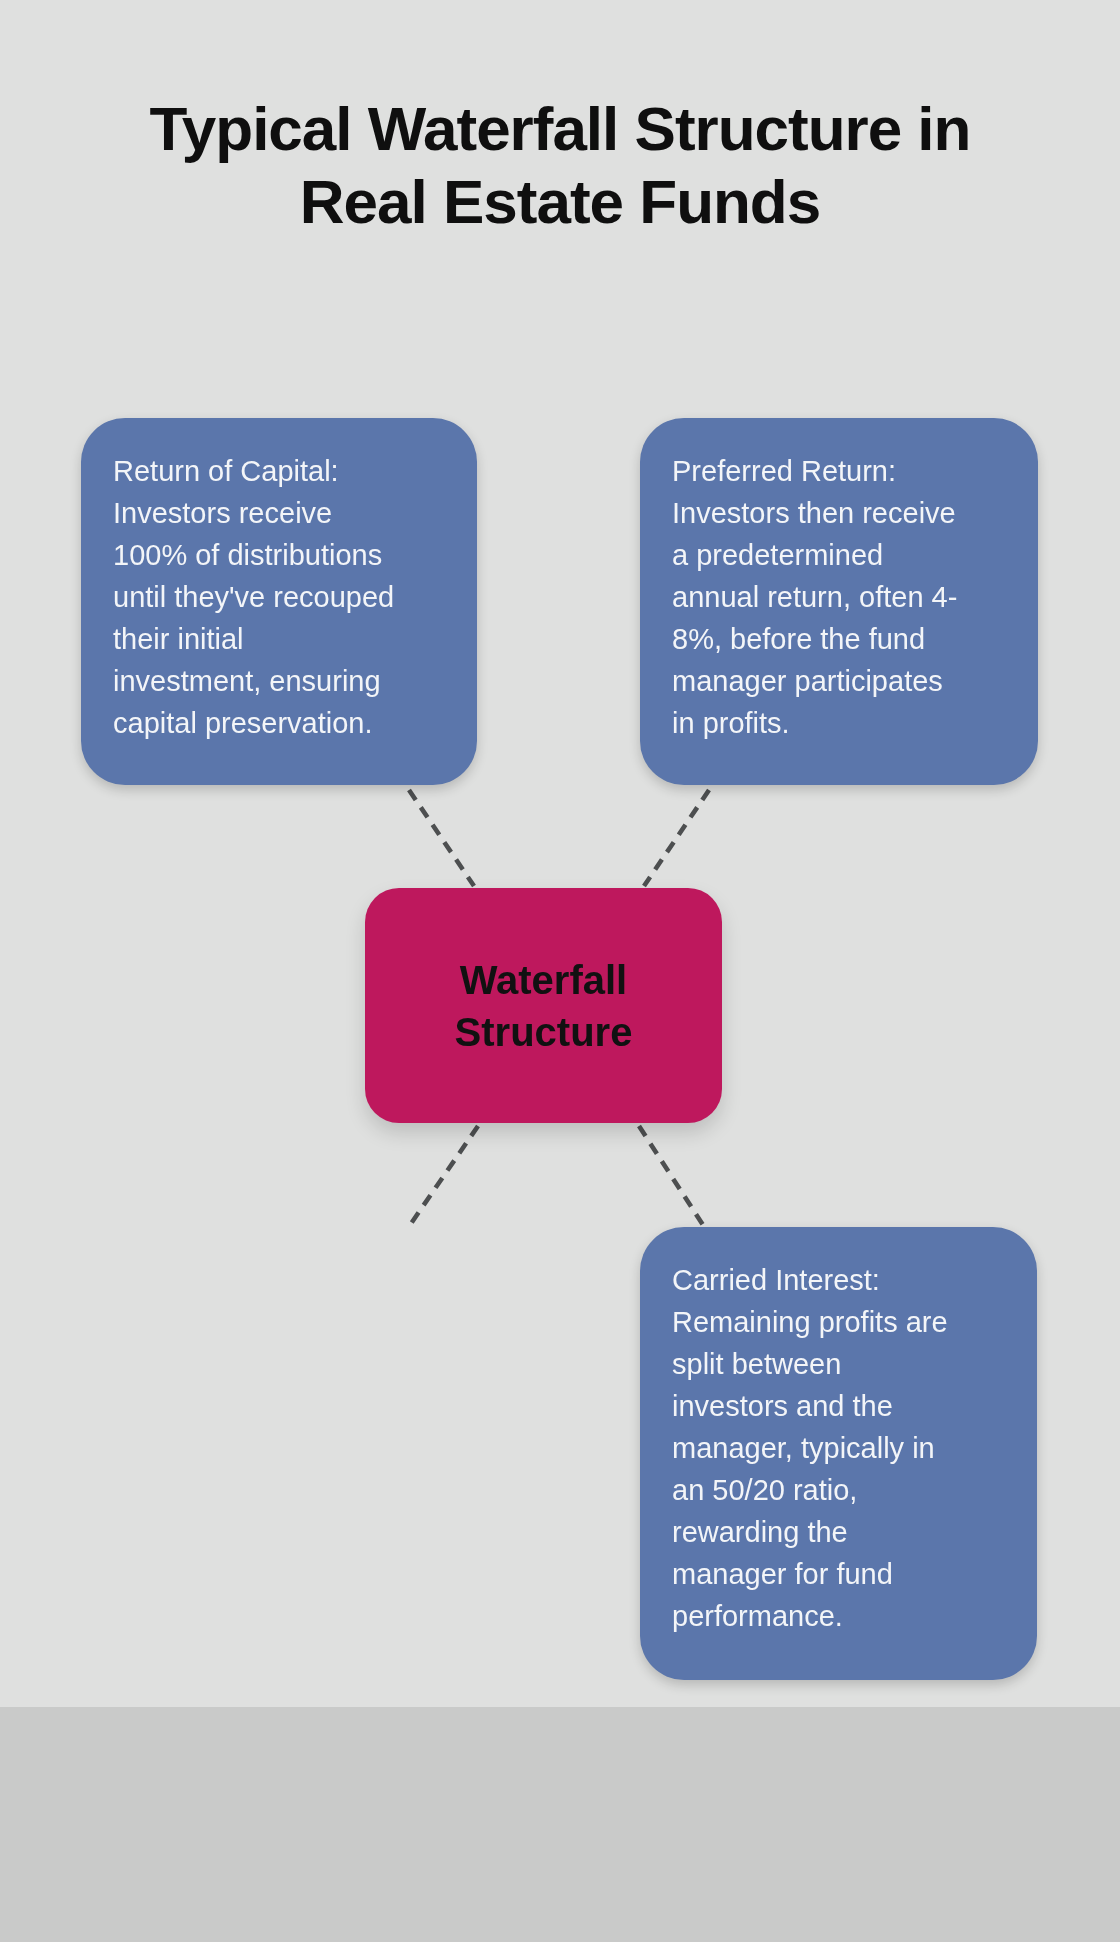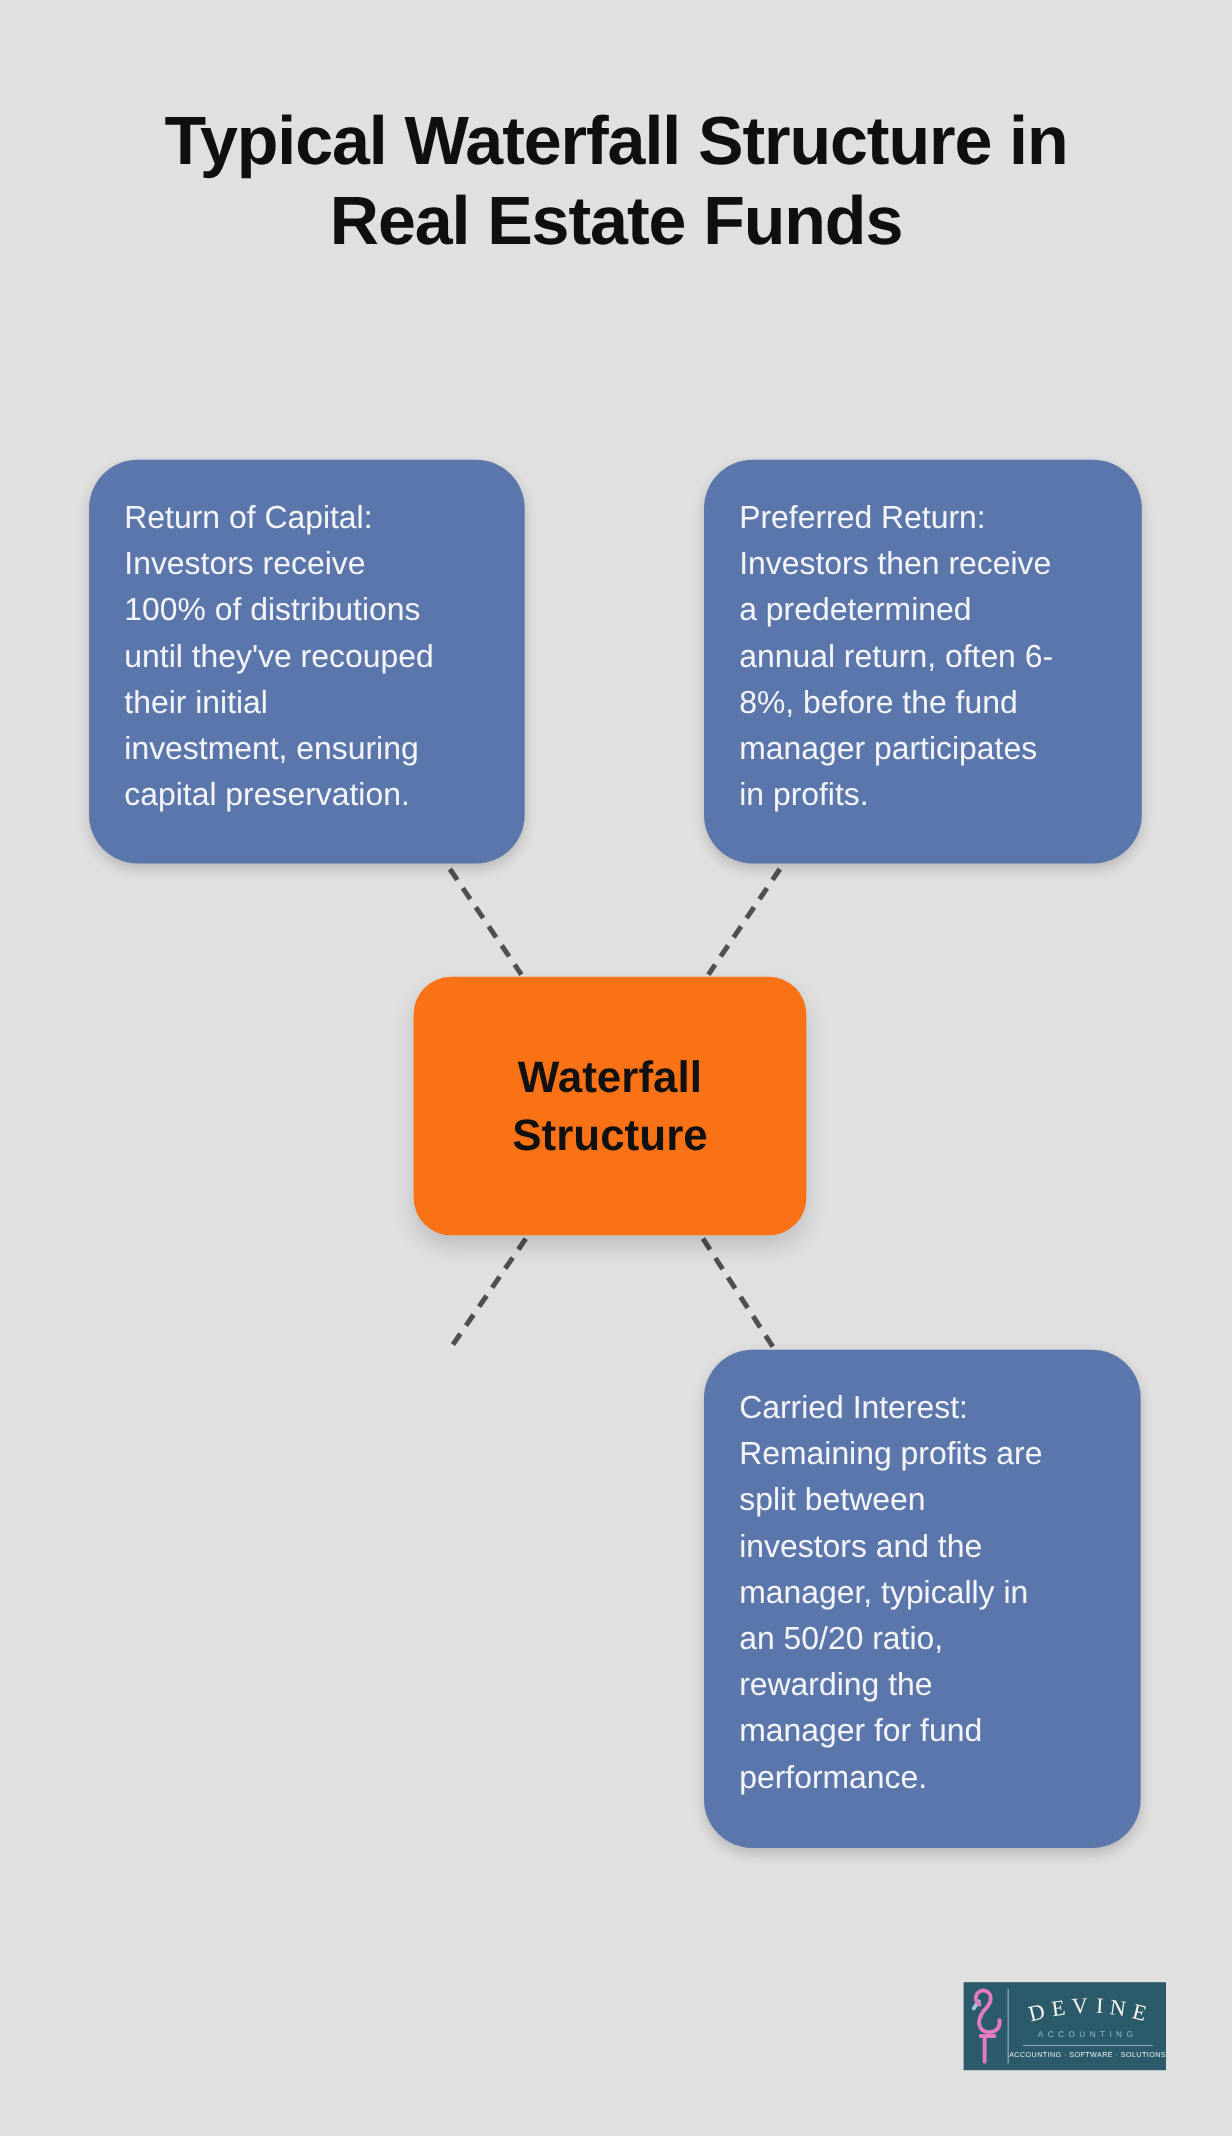--- a/index.html
+++ b/index.html
@@ -1,20 +1,20 @@
 <!DOCTYPE html>
 <html><head>
 <meta charset="utf-8">
 <style>
   * { margin: 0; padding: 0; box-sizing: border-box; }
   body { font-family: "Liberation Sans", sans-serif; background: #c9cac9; }
   .canvas {
     position: relative;
     width: 1120px;
-    height: 1942px;
+    height: 1707px;
     background: #dfe0df;
     overflow: hidden;
     margin: 0 auto;
   }
   .main-title {
     position: absolute;
     left: 0; right: 0; top: 92px;
     text-align: center;
     font-size: 62px;
     font-weight: bold;
@@ -43,23 +43,23 @@
     padding: 32px 10px 0 32px;
     white-space: pre-line;
     box-shadow: 0 5px 12px rgba(0,0,0,0.18);
   }
   .node-return-of-capital { left: 81px;  top: 418px;  width: 396px; height: 367px; }
   .node-preferred-return  { left: 640px; top: 418px;  width: 398px; height: 367px; }
   .node-catch-up          { left: 81px;  top: 1227px; width: 396px; height: 370px; }
   .node-carried-interest  { left: 640px; top: 1227px; width: 397px; height: 453px; }
   .center-node {
     position: absolute;
-    left: 376px; top: 888px;
+    left: 365px; top: 888px;
     width: 357px; height: 235px;
-    background: #f97316;
+    background: #be185d;
     border-radius: 34px;
     box-shadow: 0 10px 20px rgba(0,0,0,0.15);
     display: flex;
     align-items: center;
     justify-content: center;
     text-align: center;
     font-size: 40px;
     font-weight: bold;
     line-height: 52px;
     color: #111;
@@ -147,21 +147,21 @@
   <div class="node node-return-of-capital">Return of Capital:
 Investors receive
 100% of distributions
 until they've recouped
 their initial
 investment, ensuring
 capital preservation.</div>
   <div class="node node-preferred-return">Preferred Return:
 Investors then receive
 a predetermined
-annual return, often 6-
+annual return, often 4-
 8%, before the fund
 manager participates
 in profits.</div>
   <div class="node node-carried-interest">Carried Interest:
 Remaining profits are
 split between
 investors and the
 manager, typically in
 an 50/20 ratio,
 rewarding the

